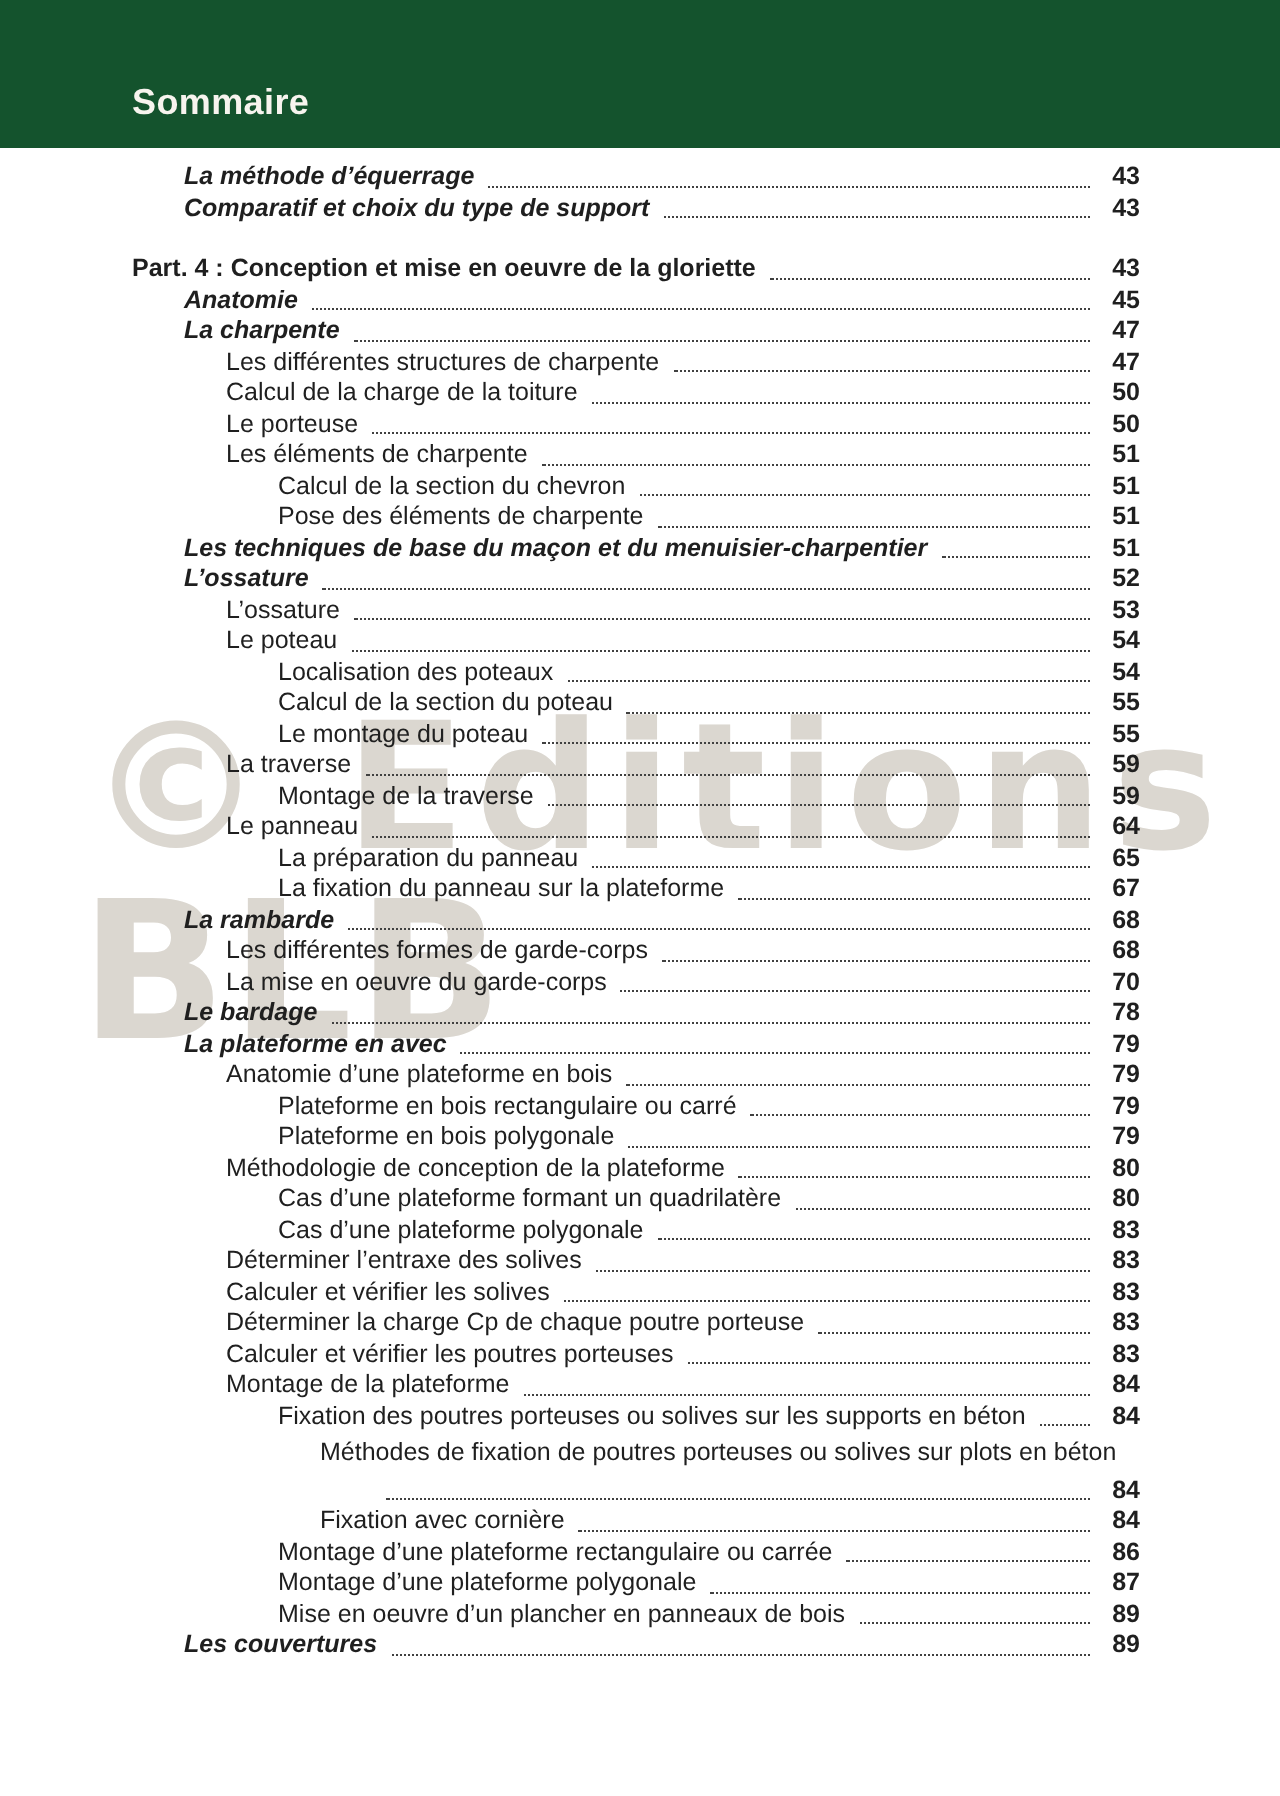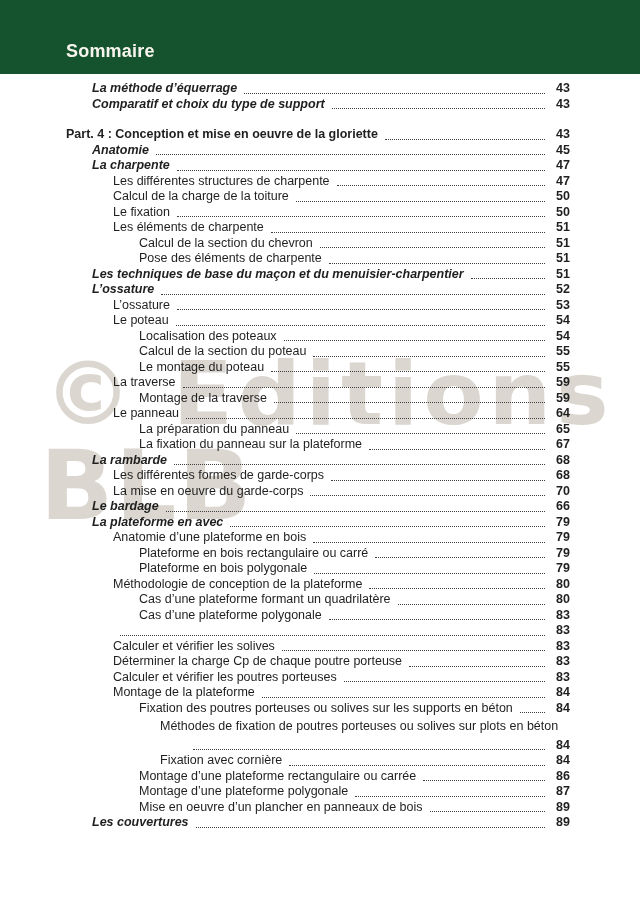--- a/index.html
+++ b/index.html
@@ -119,21 +119,21 @@
         <span class="lbl">Les différentes structures de charpente</span>
         <span class="dots"></span>
         <span class="pg">47</span>
       </div>
       <div class="row lvl2">
         <span class="lbl">Calcul de la charge de la toiture</span>
         <span class="dots"></span>
         <span class="pg">50</span>
       </div>
       <div class="row lvl2">
-        <span class="lbl">Le fixation</span>
+        <span class="lbl">Le porteuse</span>
         <span class="dots"></span>
         <span class="pg">50</span>
       </div>
       <div class="row lvl2">
         <span class="lbl">Les éléments de charpente</span>
         <span class="dots"></span>
         <span class="pg">51</span>
       </div>
       <div class="row lvl3">
         <span class="lbl">Calcul de la section du chevron</span>
@@ -216,21 +216,21 @@
         <span class="pg">68</span>
       </div>
       <div class="row lvl2">
         <span class="lbl">La mise en oeuvre du garde-corps</span>
         <span class="dots"></span>
         <span class="pg">70</span>
       </div>
       <div class="row lvl1 bold-italic">
         <span class="lbl">Le bardage</span>
         <span class="dots"></span>
-        <span class="pg">66</span>
+        <span class="pg">78</span>
       </div>
       <div class="row lvl1 bold-italic">
         <span class="lbl">La plateforme en avec</span>
         <span class="dots"></span>
         <span class="pg">79</span>
       </div>
       <div class="row lvl2">
         <span class="lbl">Anatomie d’une plateforme en bois</span>
         <span class="dots"></span>
         <span class="pg">79</span>
@@ -254,20 +254,21 @@
         <span class="lbl">Cas d’une plateforme formant un quadrilatère</span>
         <span class="dots"></span>
         <span class="pg">80</span>
       </div>
       <div class="row lvl3">
         <span class="lbl">Cas d’une plateforme polygonale</span>
         <span class="dots"></span>
         <span class="pg">83</span>
       </div>
       <div class="row lvl2">
+        <span class="lbl">Déterminer l’entraxe des solives</span>
         <span class="dots"></span>
         <span class="pg">83</span>
       </div>
       <div class="row lvl2">
         <span class="lbl">Calculer et vérifier les solives</span>
         <span class="dots"></span>
         <span class="pg">83</span>
       </div>
       <div class="row lvl2">
         <span class="lbl">Déterminer la charge Cp de chaque poutre porteuse</span>

